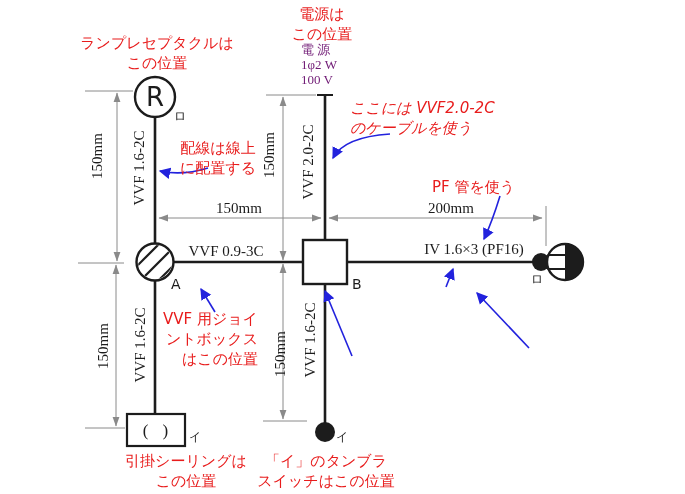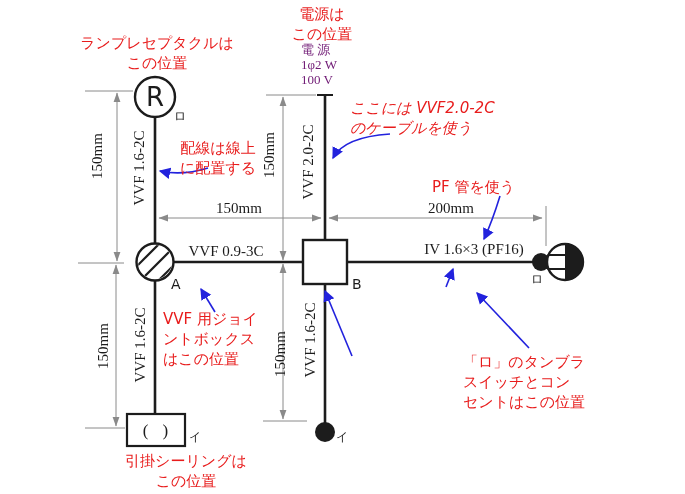--- a/index.html
+++ b/index.html
@@ -95,28 +95,27 @@
 
   <div class="ann cx" style="left:157px;top:33px;">ランプレセプタクルは
 この位置</div>
   <div class="ann cx" style="left:322px;top:4px;">電源は
 この位置</div>
   <div class="ann" style="left:350px;top:98px;font-style:italic;">ここには VVF2.0-2C
 のケーブルを使う</div>
   <div class="ann" style="left:432px;top:177px;">PF 管を使う</div>
   <div class="ann cx" style="left:218px;top:138px;">配線は線上
 に配置する</div>
-  <div class="ann" style="left:163px;top:309px;">VVF 用ジョイ
+  <div class="ann" style="left:163px;top:309px;text-align:right;">VVF 用ジョイ
 ントボックス
 はこの位置</div>
-  <div class="ann" style="left:463px;top:352px;">「ロ」のタンブラ
-スイッチとコン
-セントはこの位置</div>
   <div class="ann cx" style="left:155px;top:451px;margin-left:31px;">引掛シーリングは
 この位置</div>
+  <div class="ann cx" style="left:326px;top:451px;">「イ」のタンブラ
+スイッチはこの位置</div>
 
   <div class="blabel" style="left:301px;top:42px;">電 源
 1φ2 W
 100 V</div>
   <div class="rletter" style="left:155px;top:98px;">R</div>
   <div class="rosglyph" style="left:158px;top:431px;">( )</div>
   <div class="tiny" style="left:174px;top:108px;">ロ</div>
   <div class="tiny" style="left:531px;top:271px;">ロ</div>
   <div class="tiny" style="left:189px;top:429px;">イ</div>
   <div class="tiny" style="left:336px;top:429px;">イ</div>

